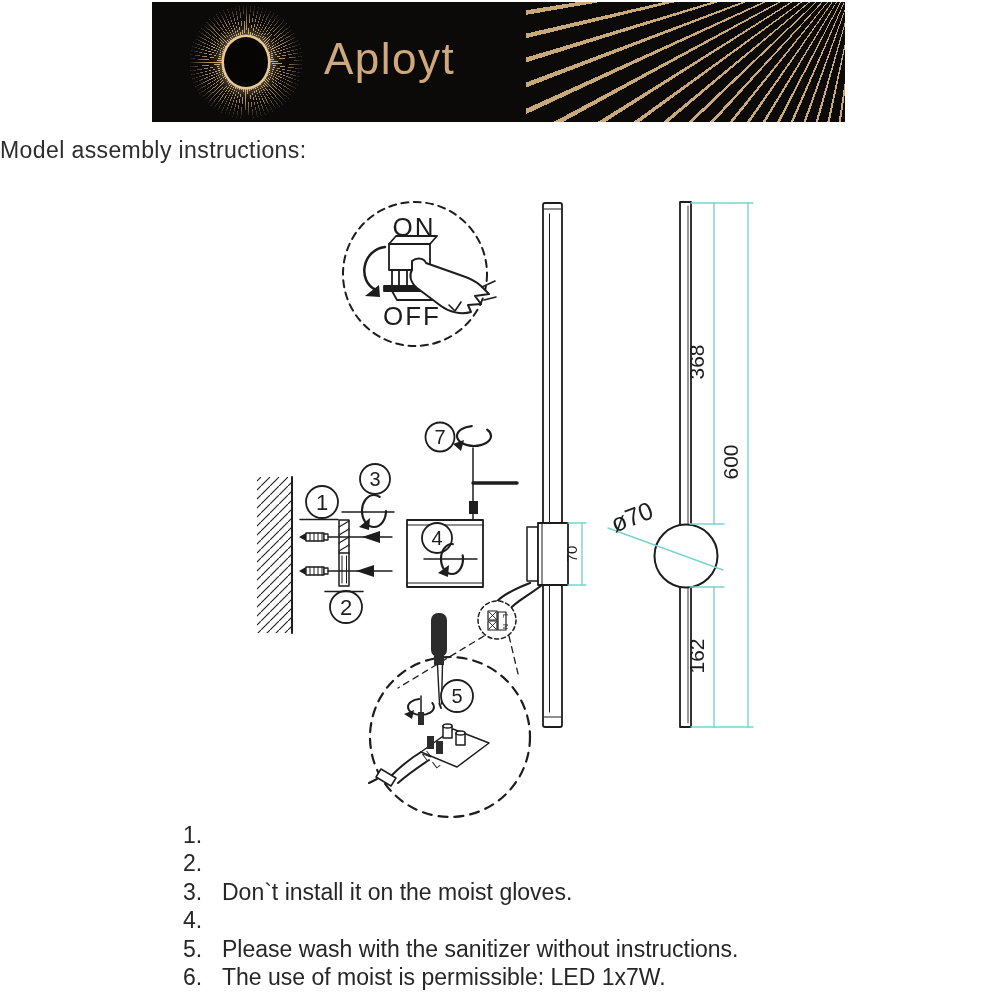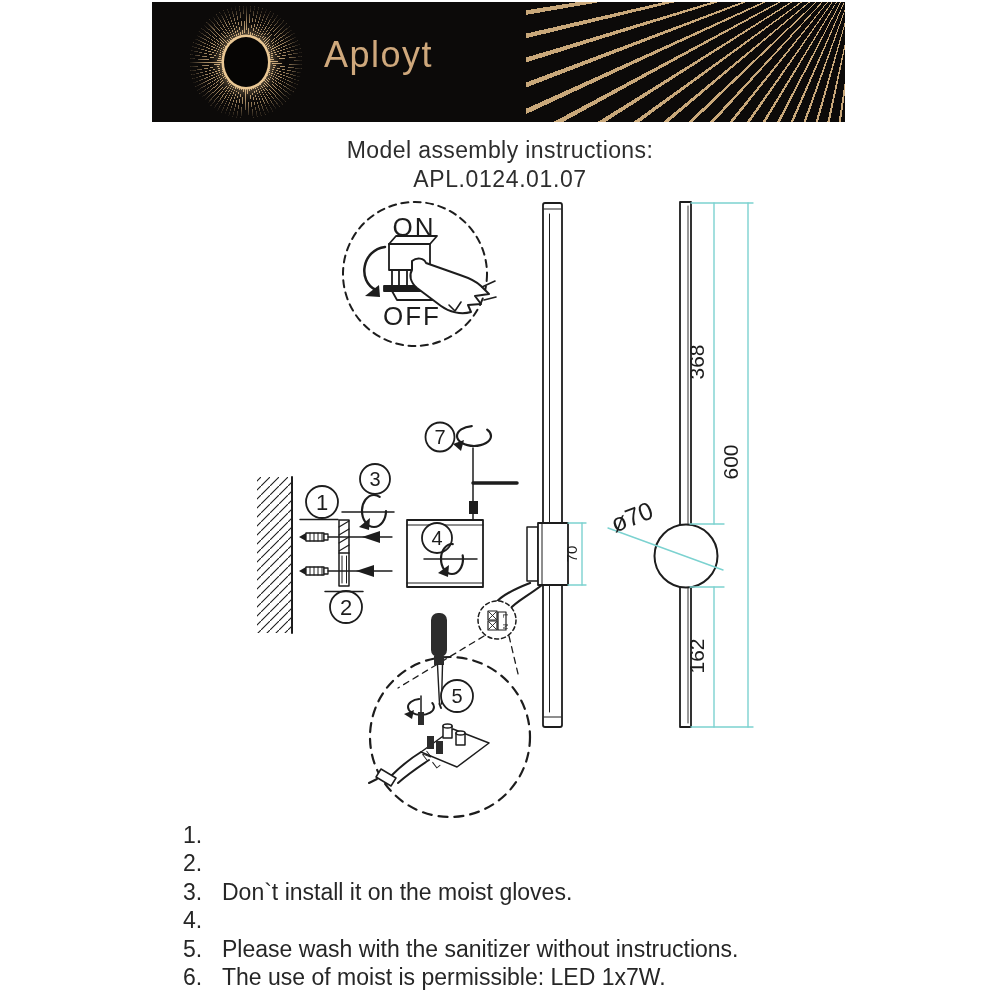--- a/index.html
+++ b/index.html
@@ -10,27 +10,27 @@
   .banner{position:absolute;left:152px;top:2px;width:693px;height:120px;
           background:#0c0a09;overflow:hidden;}
   .logo{position:absolute;left:38px;top:4px;width:112px;height:112px;}
   .logo .rays{position:absolute;inset:0;border-radius:50%;
       background:repeating-conic-gradient(#caa87a 0deg 0.9deg, transparent 0.9deg 4.2deg);}
   .logo .fade{position:absolute;inset:0;border-radius:50%;
       background:radial-gradient(circle, rgba(12,10,9,0) 34%, rgba(12,10,9,0.25) 52%, #0c0a09 72%);}
   .logo .core{position:absolute;left:34px;top:31px;width:44px;height:50px;border-radius:50%;
       background:#060504;
       box-shadow:0 0 0 2.5px #e9c794, 0 0 12px 5px rgba(233,199,148,0.5);}
-  .brand{position:absolute;left:172px;top:32px;font-size:36px;color:#cfa87c;
+  .brand{position:absolute;left:172px;top:32px;font-size:44px;color:#cfa87c;
          letter-spacing:1.5px;}
   .rays-right{position:absolute;right:0;top:0;width:46%;height:100%;
       background:repeating-conic-gradient(from 150deg at 106% -38%, #c9a87a 0deg 0.75deg, transparent 0.75deg 3.8deg);}
 
   
-  .title1{position:absolute;top:137px;left:0;width:100%;text-align:center;
+  .title1{position:absolute;top:137px;left:0;width:100%;text-align:left;
           font-size:23px;color:#2d2d2d;letter-spacing:0.4px;}
   .title2{position:absolute;top:166px;left:0;width:100%;text-align:center;
           font-size:23px;color:#2d2d2d;letter-spacing:0.6px;}
 
   
   .diagram{position:absolute;left:250px;top:190px;}
   .diagram text{font-family:"Liberation Sans",sans-serif;fill:#1d1d1d;}
   .onoff{font-family:"DejaVu Sans Mono",monospace;letter-spacing:2px;}
 
   
@@ -46,21 +46,20 @@
     <div class="logo">
       <div class="rays"></div>
       <div class="fade"></div>
       <div class="core"></div>
     </div>
     <div class="brand">Aployt</div>
     <div class="rays-right"></div>
   </div>
 
   <div class="title1">Model assembly instructions:</div>
-  <div class="title2">APL.0124.01.07</div>
 
   <svg class="diagram" width="520" height="645" viewBox="250 190 520 645" fill="none" stroke-linecap="round" stroke-linejoin="round">
     <defs>
       <pattern id="hatch" patternUnits="userSpaceOnUse" width="9" height="9">
         <path d="M -1 10 L 10 -1" stroke="#1d1d1d" stroke-width="1.1"></path>
       </pattern>
     </defs>
 
     <g stroke="#1d1d1d">
       <circle cx="415" cy="274" r="72" stroke-width="2" stroke-dasharray="7 5.5"></circle>

